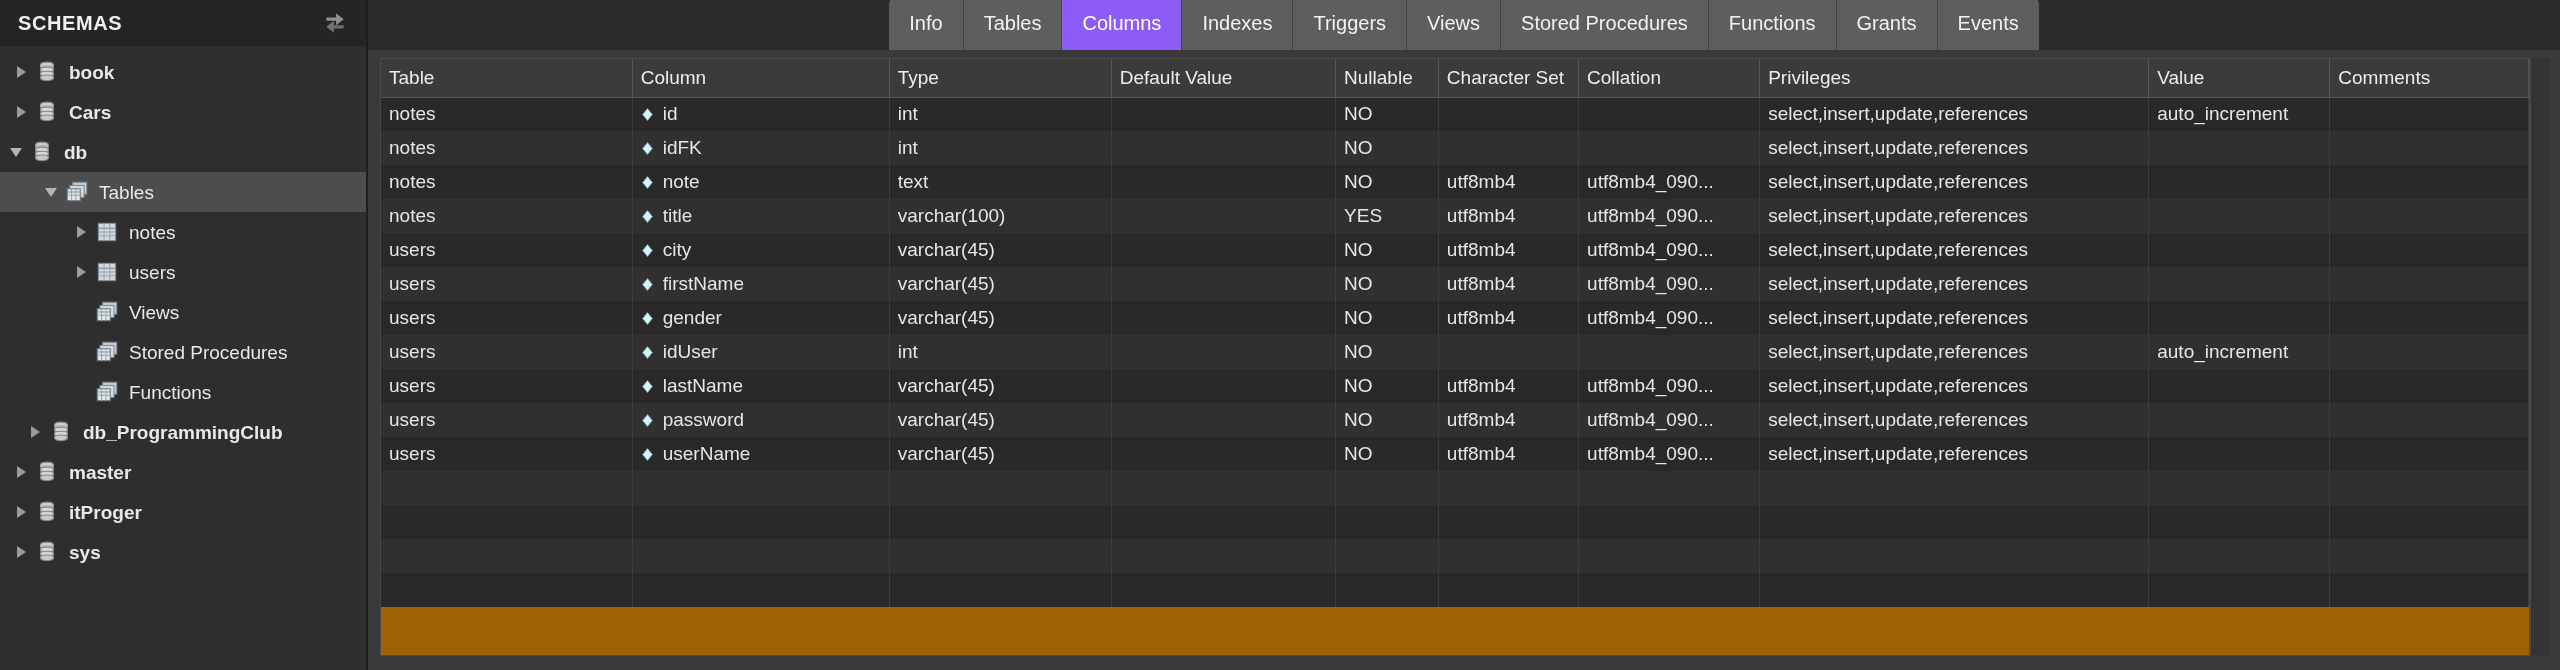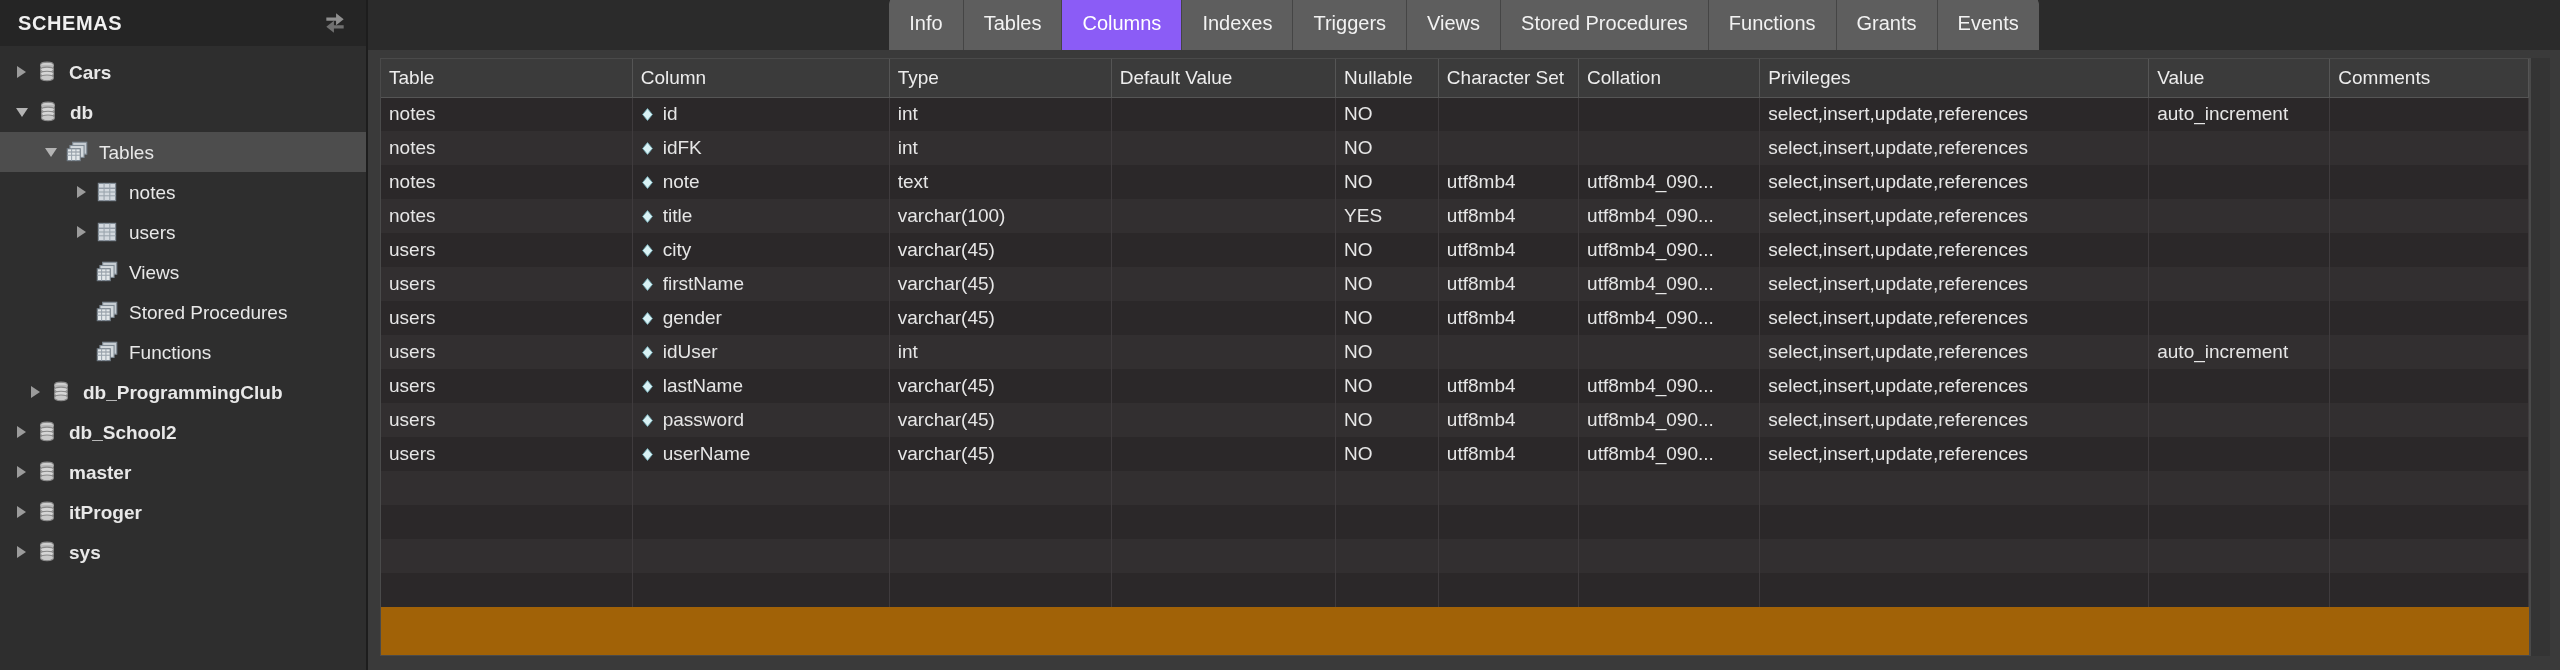--- a/index.html
+++ b/index.html
@@ -199,23 +199,36 @@
           <span class="twisty">
             <span class="tri right"></span>
           </span>
           <svg class="tree-icon" viewBox="0 0 24 24">
             <ellipse cx="12" cy="5.5" rx="6" ry="2.6" fill="#cfcfcf" stroke="#8a8a8a"></ellipse>
             <rect x="6" y="5.5" width="12" height="12" fill="#b9b9b9"></rect>
             <ellipse cx="12" cy="9.8" rx="6" ry="2.3" fill="#d6d6d6" stroke="#8a8a8a"></ellipse>
             <ellipse cx="12" cy="13.6" rx="6" ry="2.3" fill="#d6d6d6" stroke="#8a8a8a"></ellipse>
             <ellipse cx="12" cy="17.4" rx="6" ry="2.6" fill="#c9c9c9" stroke="#8a8a8a"></ellipse>
           </svg>
+          <span class="tree-label">book</span>
+        </div>
+        <div class="tree-row bold" style="padding-left: 8px;">
+          <span class="twisty">
+            <span class="tri right"></span>
+          </span>
+          <svg class="tree-icon" viewBox="0 0 24 24">
+            <ellipse cx="12" cy="5.5" rx="6" ry="2.6" fill="#cfcfcf" stroke="#8a8a8a"></ellipse>
+            <rect x="6" y="5.5" width="12" height="12" fill="#b9b9b9"></rect>
+            <ellipse cx="12" cy="9.8" rx="6" ry="2.3" fill="#d6d6d6" stroke="#8a8a8a"></ellipse>
+            <ellipse cx="12" cy="13.6" rx="6" ry="2.3" fill="#d6d6d6" stroke="#8a8a8a"></ellipse>
+            <ellipse cx="12" cy="17.4" rx="6" ry="2.6" fill="#c9c9c9" stroke="#8a8a8a"></ellipse>
+          </svg>
           <span class="tree-label">Cars</span>
         </div>
-        <div class="tree-row bold" style="padding-left: 9px; text-align: right;">
+        <div class="tree-row bold" style="padding-left: 3px; text-align: right;">
           <span class="twisty">
             <span class="tri down"></span>
           </span>
           <svg class="tree-icon" viewBox="0 0 24 24">
             <ellipse cx="12" cy="5.5" rx="6" ry="2.6" fill="#cfcfcf" stroke="#8a8a8a"></ellipse>
             <rect x="6" y="5.5" width="12" height="12" fill="#b9b9b9"></rect>
             <ellipse cx="12" cy="9.8" rx="6" ry="2.3" fill="#d6d6d6" stroke="#8a8a8a"></ellipse>
             <ellipse cx="12" cy="13.6" rx="6" ry="2.3" fill="#d6d6d6" stroke="#8a8a8a"></ellipse>
             <ellipse cx="12" cy="17.4" rx="6" ry="2.6" fill="#c9c9c9" stroke="#8a8a8a"></ellipse>
           </svg>
@@ -308,33 +321,20 @@
             <span class="tri right"></span>
           </span>
           <svg class="tree-icon" viewBox="0 0 24 24">
             <ellipse cx="12" cy="5.5" rx="6" ry="2.6" fill="#cfcfcf" stroke="#8a8a8a"></ellipse>
             <rect x="6" y="5.5" width="12" height="12" fill="#b9b9b9"></rect>
             <ellipse cx="12" cy="9.8" rx="6" ry="2.3" fill="#d6d6d6" stroke="#8a8a8a"></ellipse>
             <ellipse cx="12" cy="13.6" rx="6" ry="2.3" fill="#d6d6d6" stroke="#8a8a8a"></ellipse>
             <ellipse cx="12" cy="17.4" rx="6" ry="2.6" fill="#c9c9c9" stroke="#8a8a8a"></ellipse>
           </svg>
           <span class="tree-label">db_ProgrammingClub</span>
-        </div>
-        <div class="tree-row bold" style="padding-left: 8px;">
-          <span class="twisty">
-            <span class="tri right"></span>
-          </span>
-          <svg class="tree-icon" viewBox="0 0 24 24">
-            <ellipse cx="12" cy="5.5" rx="6" ry="2.6" fill="#cfcfcf" stroke="#8a8a8a"></ellipse>
-            <rect x="6" y="5.5" width="12" height="12" fill="#b9b9b9"></rect>
-            <ellipse cx="12" cy="9.8" rx="6" ry="2.3" fill="#d6d6d6" stroke="#8a8a8a"></ellipse>
-            <ellipse cx="12" cy="13.6" rx="6" ry="2.3" fill="#d6d6d6" stroke="#8a8a8a"></ellipse>
-            <ellipse cx="12" cy="17.4" rx="6" ry="2.6" fill="#c9c9c9" stroke="#8a8a8a"></ellipse>
-          </svg>
-          <span class="tree-label">db_School2</span>
         </div>
         <div class="tree-row bold" style="padding-left: 8px;">
           <span class="twisty">
             <span class="tri right"></span>
           </span>
           <svg class="tree-icon" viewBox="0 0 24 24">
             <ellipse cx="12" cy="5.5" rx="6" ry="2.6" fill="#cfcfcf" stroke="#8a8a8a"></ellipse>
             <rect x="6" y="5.5" width="12" height="12" fill="#b9b9b9"></rect>
             <ellipse cx="12" cy="9.8" rx="6" ry="2.3" fill="#d6d6d6" stroke="#8a8a8a"></ellipse>
             <ellipse cx="12" cy="13.6" rx="6" ry="2.3" fill="#d6d6d6" stroke="#8a8a8a"></ellipse>

